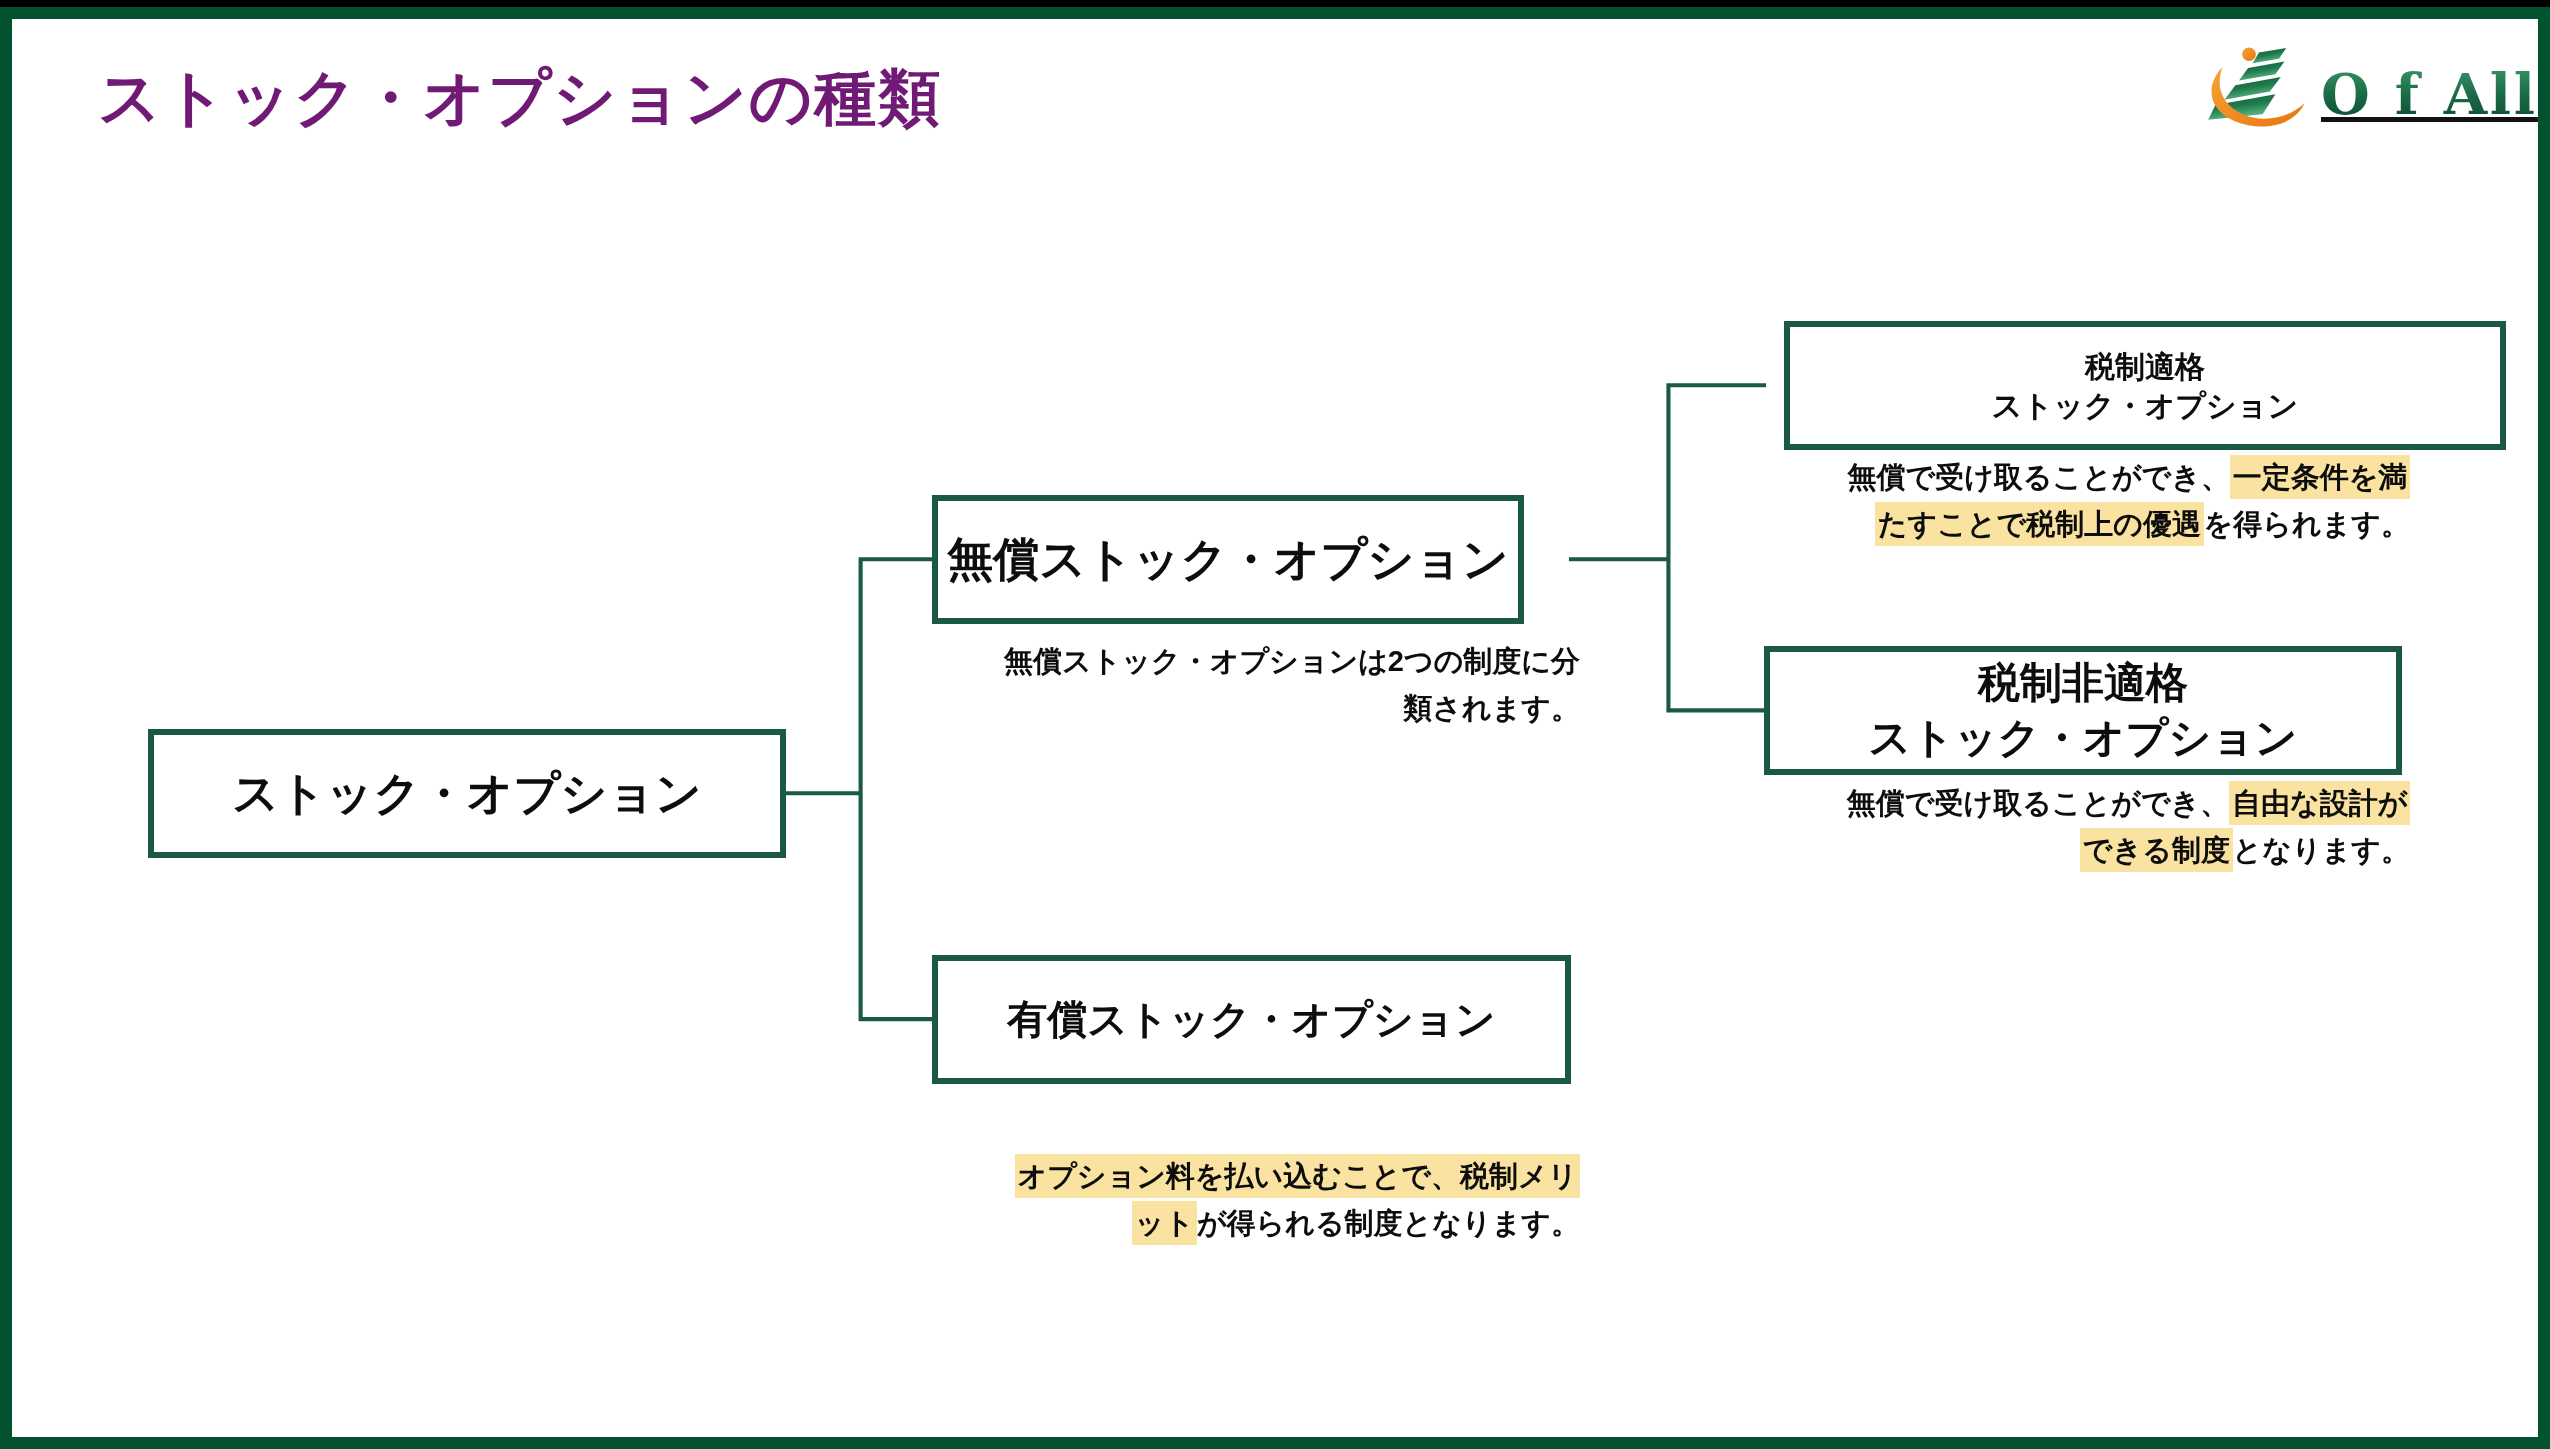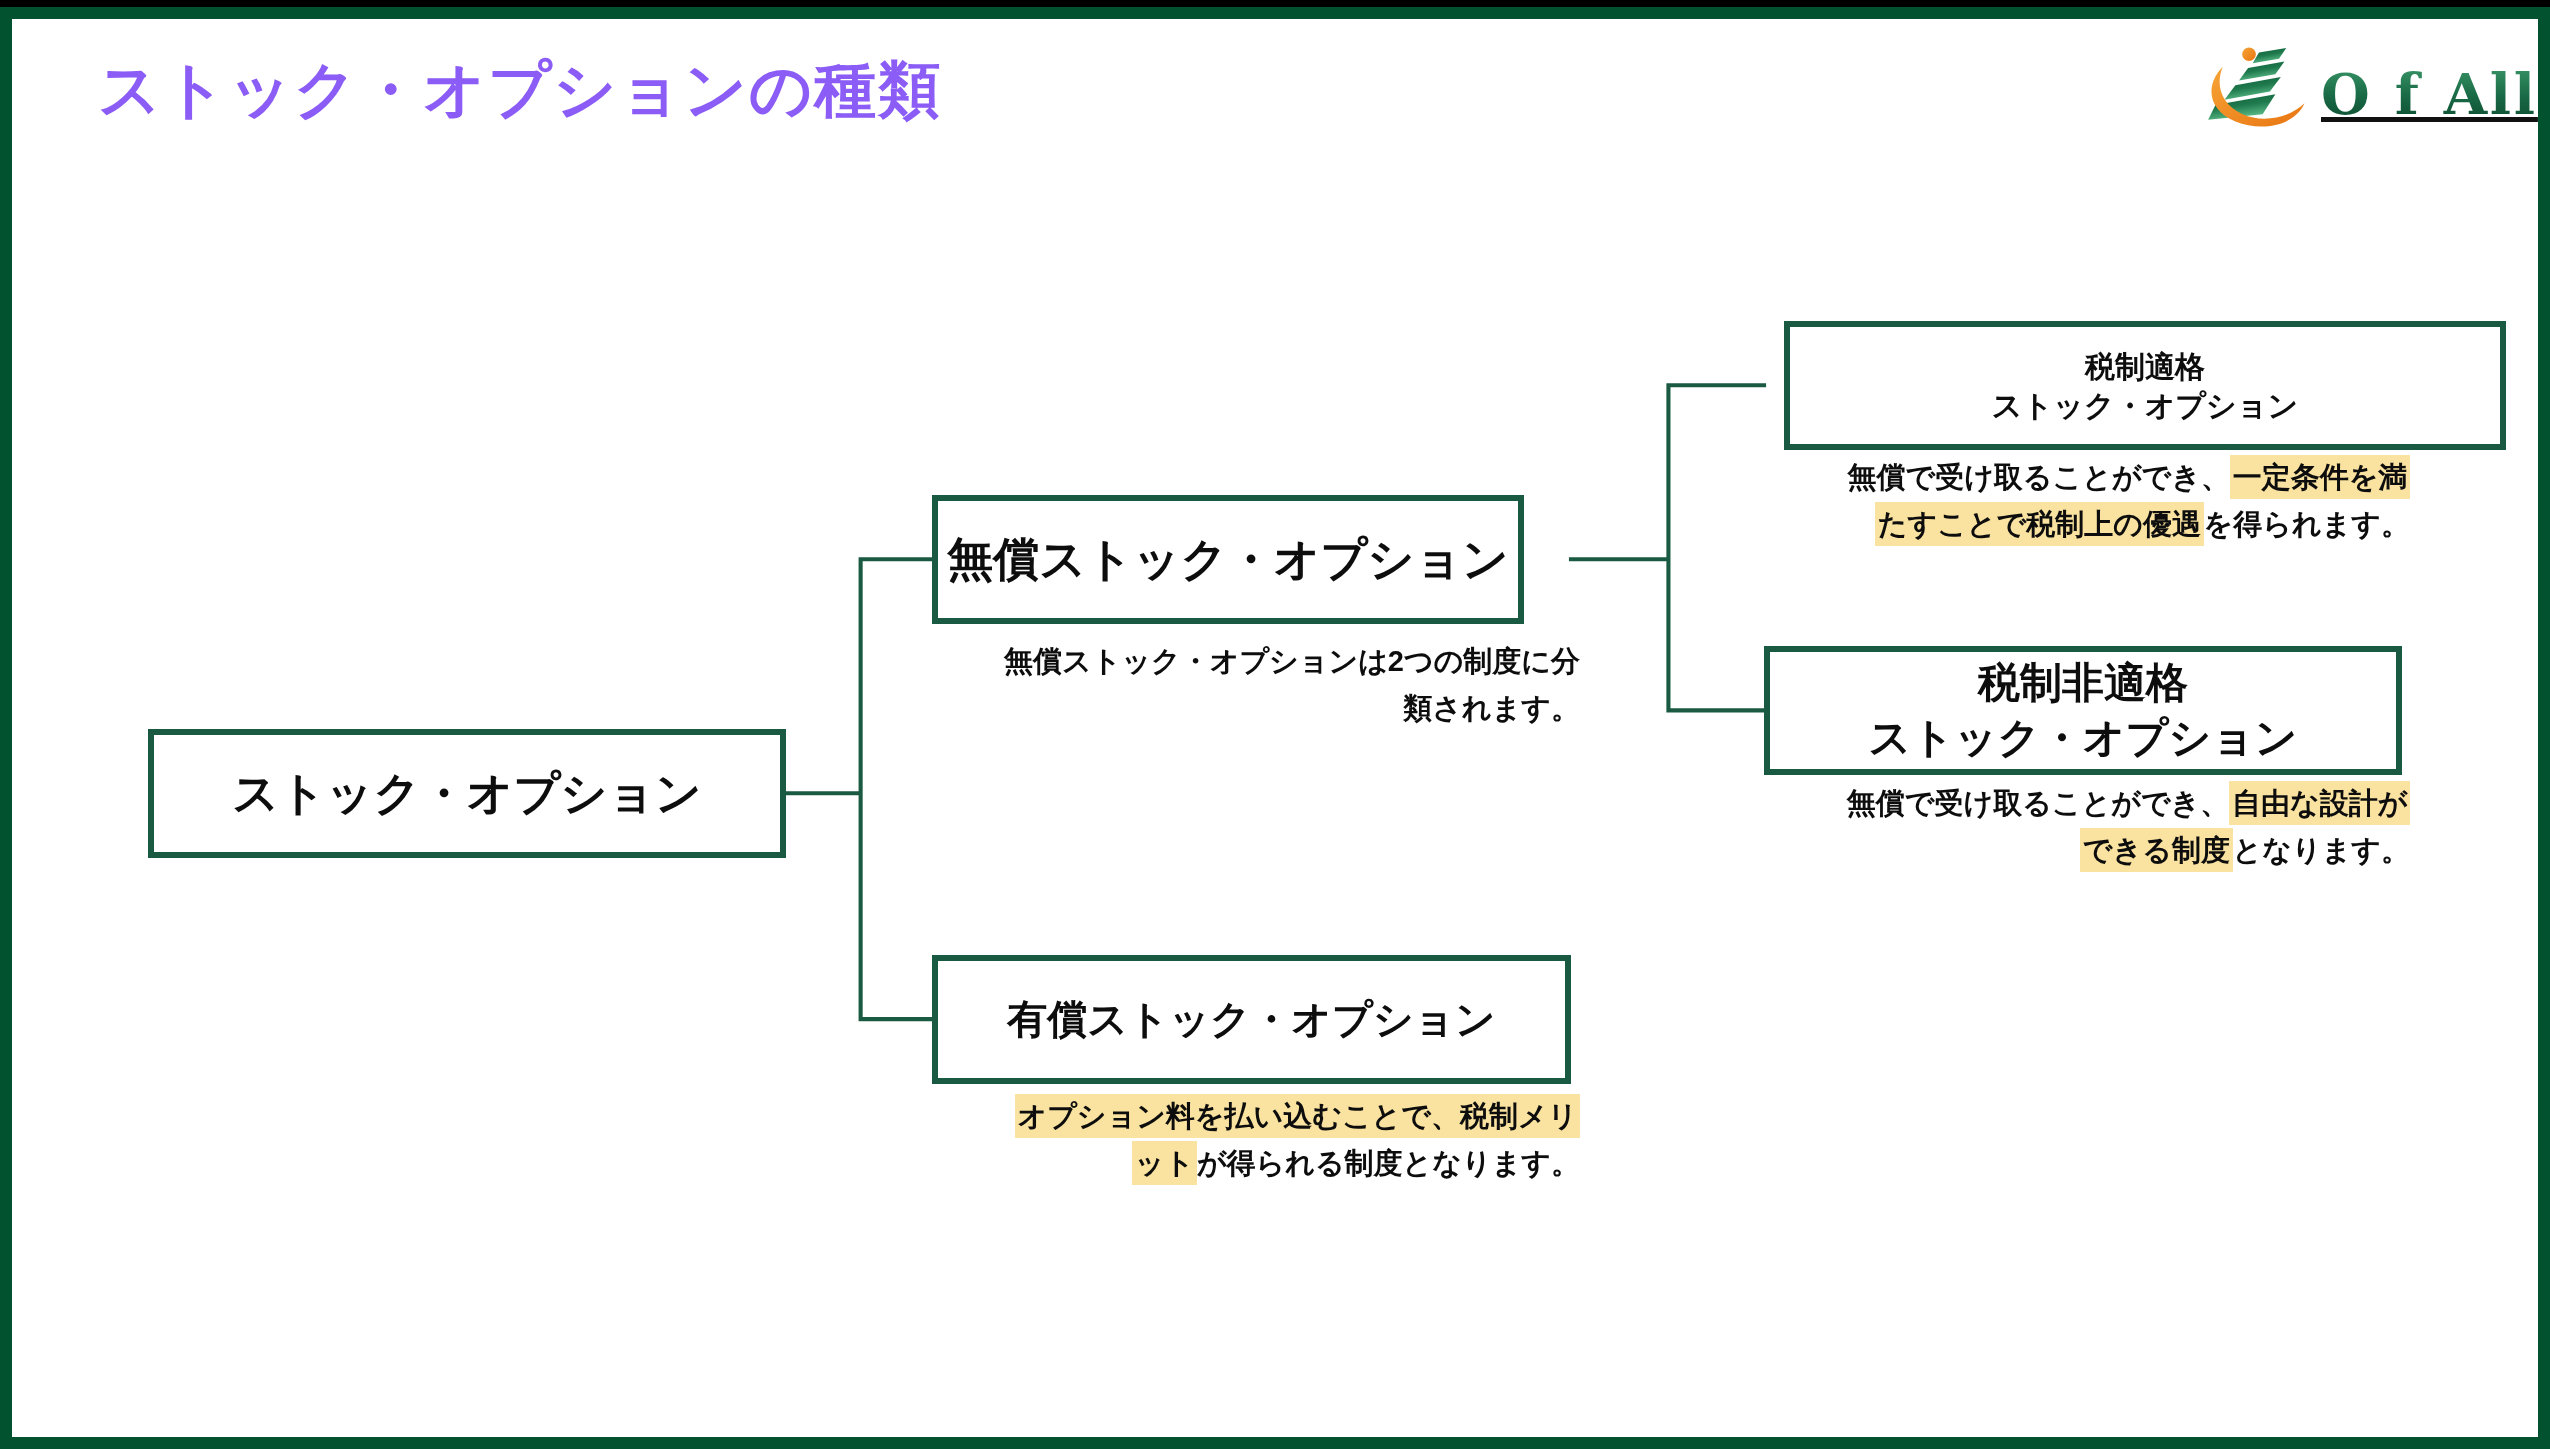--- a/index.html
+++ b/index.html
@@ -23,23 +23,23 @@
     position:absolute;left:0;top:0;width:2550px;height:7.3px;
     background:#000000;
   }
   .green-frame{
     position:absolute;left:0;top:7.3px;right:0;bottom:0;
     border:12px solid var(--frame-green);
     pointer-events:none;
     box-sizing:border-box;
   }
   .page-title{
-    position:absolute;left:98px;top:48px;
+    position:absolute;left:98px;top:56px;
     font-size:62px;font-weight:800;letter-spacing:1.8px;
-    color:#8b5cf6;
+    color:#701a75;
     white-space:nowrap;
   }
   
   .logo{
     position:absolute;left:2208px;top:47px;
     display:flex;align-items:center;gap:11px;text-decoration:underline;
   }
   .logo-text{
     font-family:"DejaVu Serif","Liberation Serif",serif;
     font-weight:bold;font-size:56px;line-height:1;
@@ -71,21 +71,21 @@
   
   .caption{
     position:absolute;
     width:628px;
     font-size:29px;font-weight:bold;line-height:47px;
     color:#0d0d0d;
     white-space:pre-line;
     text-align:right;
   }
   .caption-musho {left:952px;top:638px;}
-  .caption-yusho {left:952px;top:1093px;}
+  .caption-yusho {left:952px;top:1153px;}
   .caption-teki  {left:1782px;top:454px;}
   .caption-hiteki{left:1782px;top:780px;}
   .caption .hl{
     background:var(--highlight-yellow);
     padding:6.4px 2.7px;
     -webkit-box-decoration-break:clone;
     box-decoration-break:clone;
   }
 </style>
 </head>

